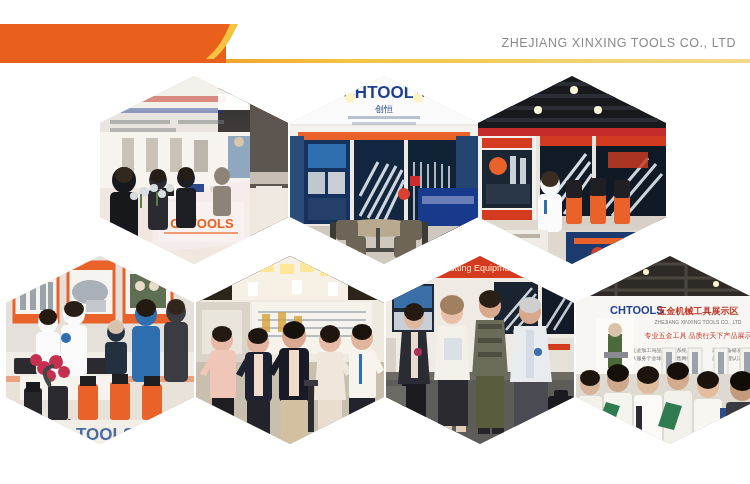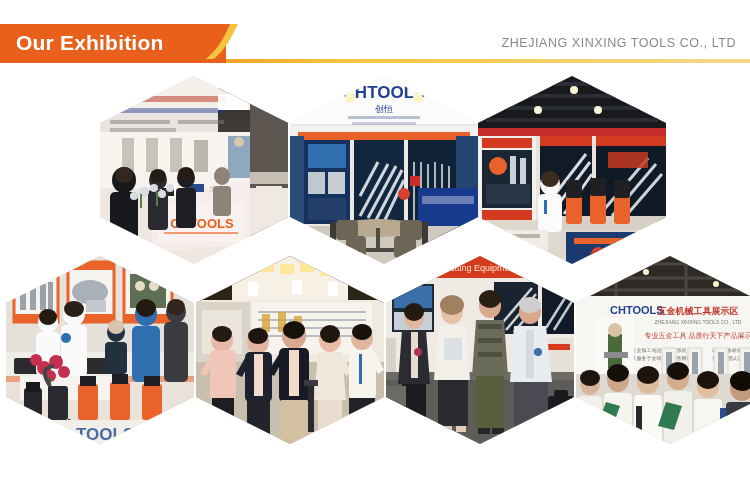--- a/index.html
+++ b/index.html
@@ -61,21 +61,20 @@
     <div class="ribbon"></div>
 
     <div class="ribbon-tail">
       <svg width="70" height="38" viewBox="0 0 70 38">
         <path d="M0,0 L34,0 C26,12 22,26 6,38 L0,38 Z" fill="#E8601C"></path>
         <path d="M30,0 C24,14 18,26 2,38 L14,38 C30,26 36,12 42,0 Z" fill="#F5C33F"></path>
         <path d="M34,0 C28,14 22,26 6,38 L0,38 L0,34 C14,24 20,12 26,0 Z" fill="#E8601C"></path>
       </svg>
     </div>
 
-    <div class="title-text">Our Exhibition</div>
 
     <div class="company-name">ZHEJIANG XINXING TOOLS CO., LTD</div>
 
     <div class="rule"></div>
     <div class="rule-left"></div>
   </div>
 
   <div class="grid">
 
     <div class="hex" style="left:100px;top:6px;width:188px;height:188px;">

